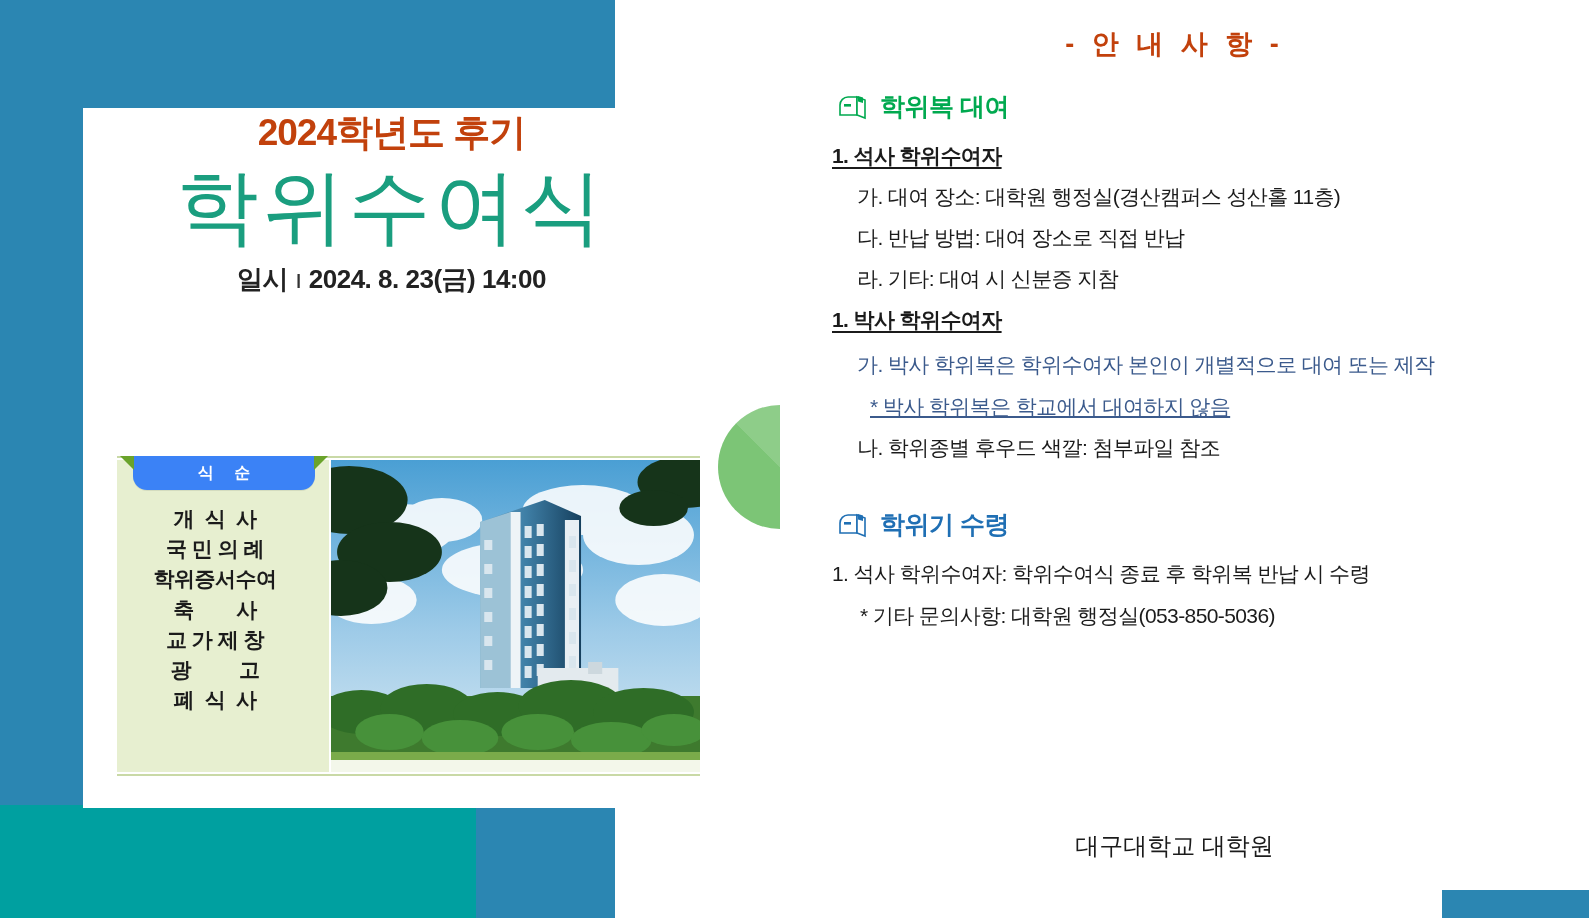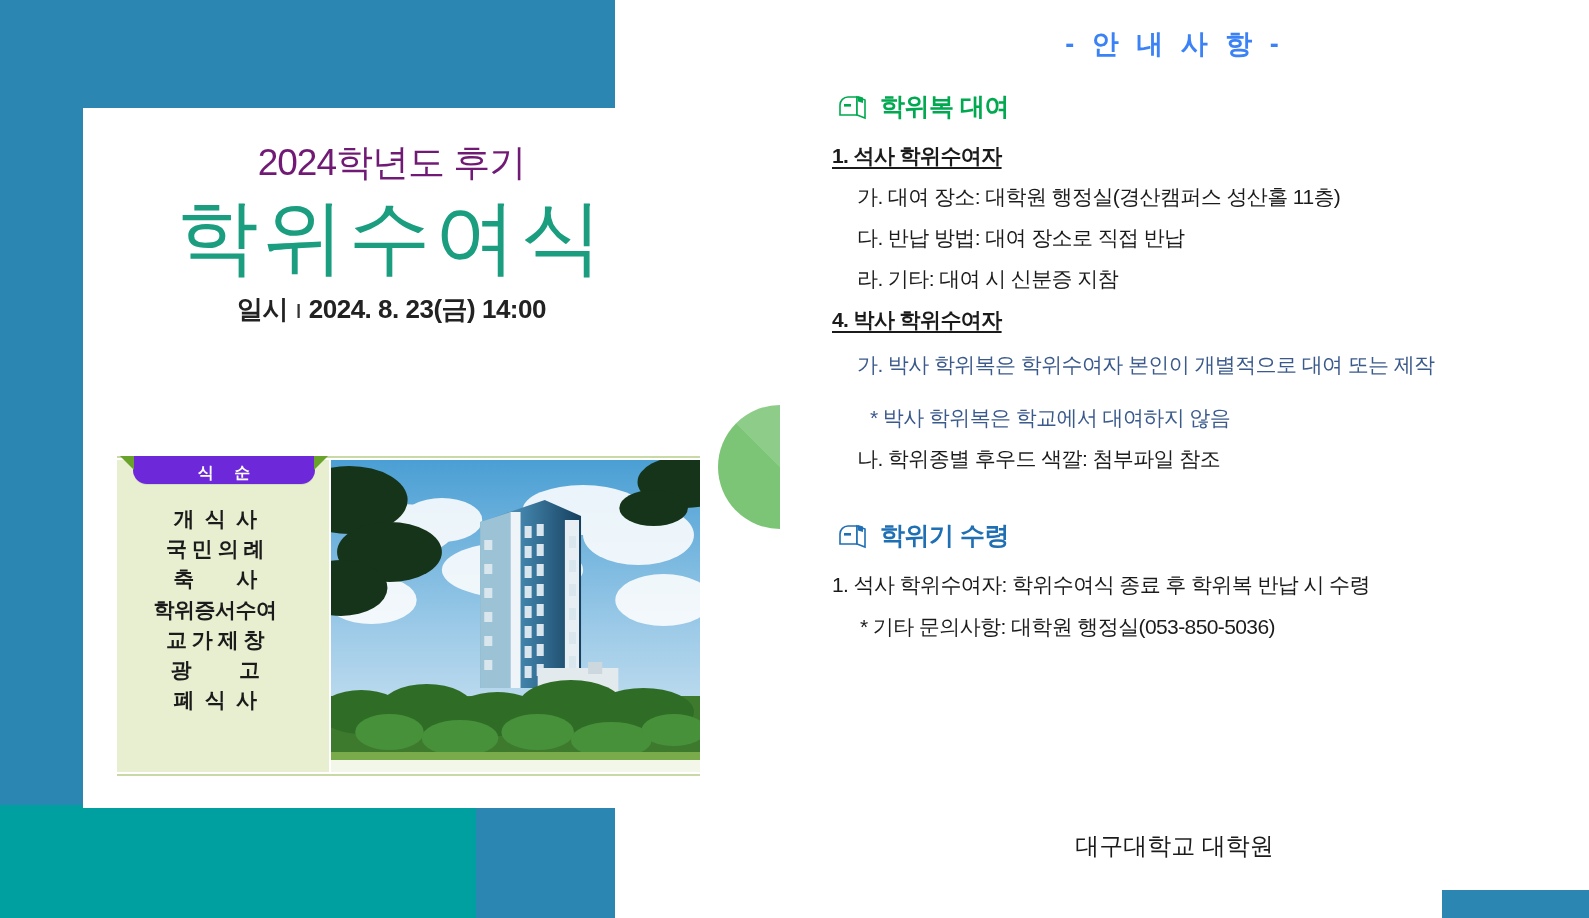--- a/index.html
+++ b/index.html
@@ -43,24 +43,23 @@
   
   #poster {
     position: absolute;
     left: 83px; top: 108px;
     width: 617px; height: 700px;
     background: #ffffff;
     z-index: 3;
   }
   #poster-year {
     text-align: center;
-    margin-top: 30px;
     font-size: 37px;
-    font-weight: 400;
-    color: #701a75;
+    font-weight: 700;
+    color: #c2410c;
     letter-spacing: -1px;
   }
   #poster-title {
     text-align: center;
     margin-top: 6px;
     font-size: 82px;
     font-weight: 400;
     color: #1a9e7f;
     letter-spacing: 4px;
     line-height: 1.05;
@@ -85,22 +84,22 @@
   #program-box {
     position: relative;
     width: 214px;
     background: #e7efd0;
     border-right: 2px solid #ffffff;
     box-sizing: border-box;
   }
   #program-banner {
     position: absolute;
     left: 16px; top: -4px;
-    width: 182px; height: 28px;
-    background: #6d28d9;
+    width: 182px; height: 34px;
+    background: #3b82f6;
     border-radius: 0 0 14px 14px;
     color: #ffffff;
     font-size: 16px;
     font-weight: 700;
     letter-spacing: 8px;
     text-align: center;
     line-height: 34px;
     text-indent: 8px;
     box-shadow: 0 1px 0 rgba(0,0,0,0.08);
   }
@@ -156,21 +155,21 @@
     position: absolute;
     left: 760px; top: 0;
     width: 829px; height: 918px;
     z-index: 4;
   }
   #info-title {
     text-align: center;
     margin-top: 26px;
     font-size: 27px;
     font-weight: 700;
-    color: #3b82f6;
+    color: #c2410c;
     letter-spacing: 5px;
   }
   .section-head {
     display: flex;
     align-items: center;
     gap: 12px;
     margin-left: 78px;
   }
   .section-head .mailbox-icon { width: 30px; height: 26px; flex: none; }
   .section-head .label {
@@ -184,21 +183,21 @@
   .line {
     font-size: 21px;
     color: #1b1b1b;
     letter-spacing: -0.6px;
     line-height: 1.0;
     white-space: nowrap;
   }
   .num-line { margin-left: 72px; margin-top: 20px; font-weight: 700; }
   .num-line .uline { text-decoration: underline; text-underline-offset: 4px; }
   .sub-line  { margin-left: 97px; margin-top: 20px; }
-  .sub-line2 { margin-left: 110px; margin-top: 32px; }
+  .sub-line2 { margin-left: 110px; margin-top: 21px; text-decoration: underline; }
   .plain-line{ margin-left: 72px; margin-top: 20px; }
   .star-line { margin-left: 100px; margin-top: 21px; }
   .red-em {
     color: #ee1c25;
     font-weight: 700;
     text-decoration: underline;
     text-underline-offset: 3px;
   }
   .blue-txt { color: #3b5a8c; }
 
@@ -238,22 +237,22 @@
 
     <div id="poster-bottom-rule"></div>
 
     <div id="poster-bottom">
 
       <div id="program-box">
         <div id="program-banner">식 순</div>
         <ul id="program-list">
           <li>개  식  사</li>
           <li>국 민 의 례</li>
+          <li>학위증서수여</li>
           <li>축        사</li>
-          <li>학위증서수여</li>
           <li>교 가 제 창</li>
           <li>광         고</li>
           <li>폐  식  사</li>
         </ul>
       </div>
 
       <div id="photo">
         <svg viewBox="0 0 366 312" preserveAspectRatio="none">
           <defs>
             <linearGradient id="sky" x1="0" y1="0" x2="0" y2="1">
@@ -369,21 +368,21 @@
       <span class="uline">1. 석사 학위수여자</span>
     </div>
 
     <div class="line sub-line">가. 대여 장소: 대학원 행정실(경산캠퍼스 성산홀 11층)</div>
 
 
     <div class="line sub-line">다. 반납 방법: 대여 장소로 직접 반납</div>
     <div class="line sub-line">라. 기타: 대여 시 신분증 지참</div>
 
     <div class="line num-line">
-      <span class="uline">4. 박사 학위수여자</span>
+      <span class="uline">1. 박사 학위수여자</span>
     </div>
 
     <div class="line sub-line blue-txt" style="margin-top:24px;">가. 박사 학위복은 학위수여자 본인이 개별적으로 대여 또는 제작</div>
     <div class="line sub-line2 blue-txt">* 박사 학위복은 학교에서 대여하지 않음</div>
     <div class="line sub-line">나. 학위종별 후우드 색깔: 첨부파일 참조</div>
 
     <div class="section-head" id="head-diploma" style="margin-top:50px;">
       <span class="mailbox-icon">
         <svg viewBox="0 0 30 26" width="30" height="26" aria-hidden="true">
           <path d="M2 11 C2 6.6 5.6 3 10 3 L19 3 L19 21 L2 21 Z" fill="#ffffff" stroke="#1f6fb4" stroke-width="1.6"></path>

